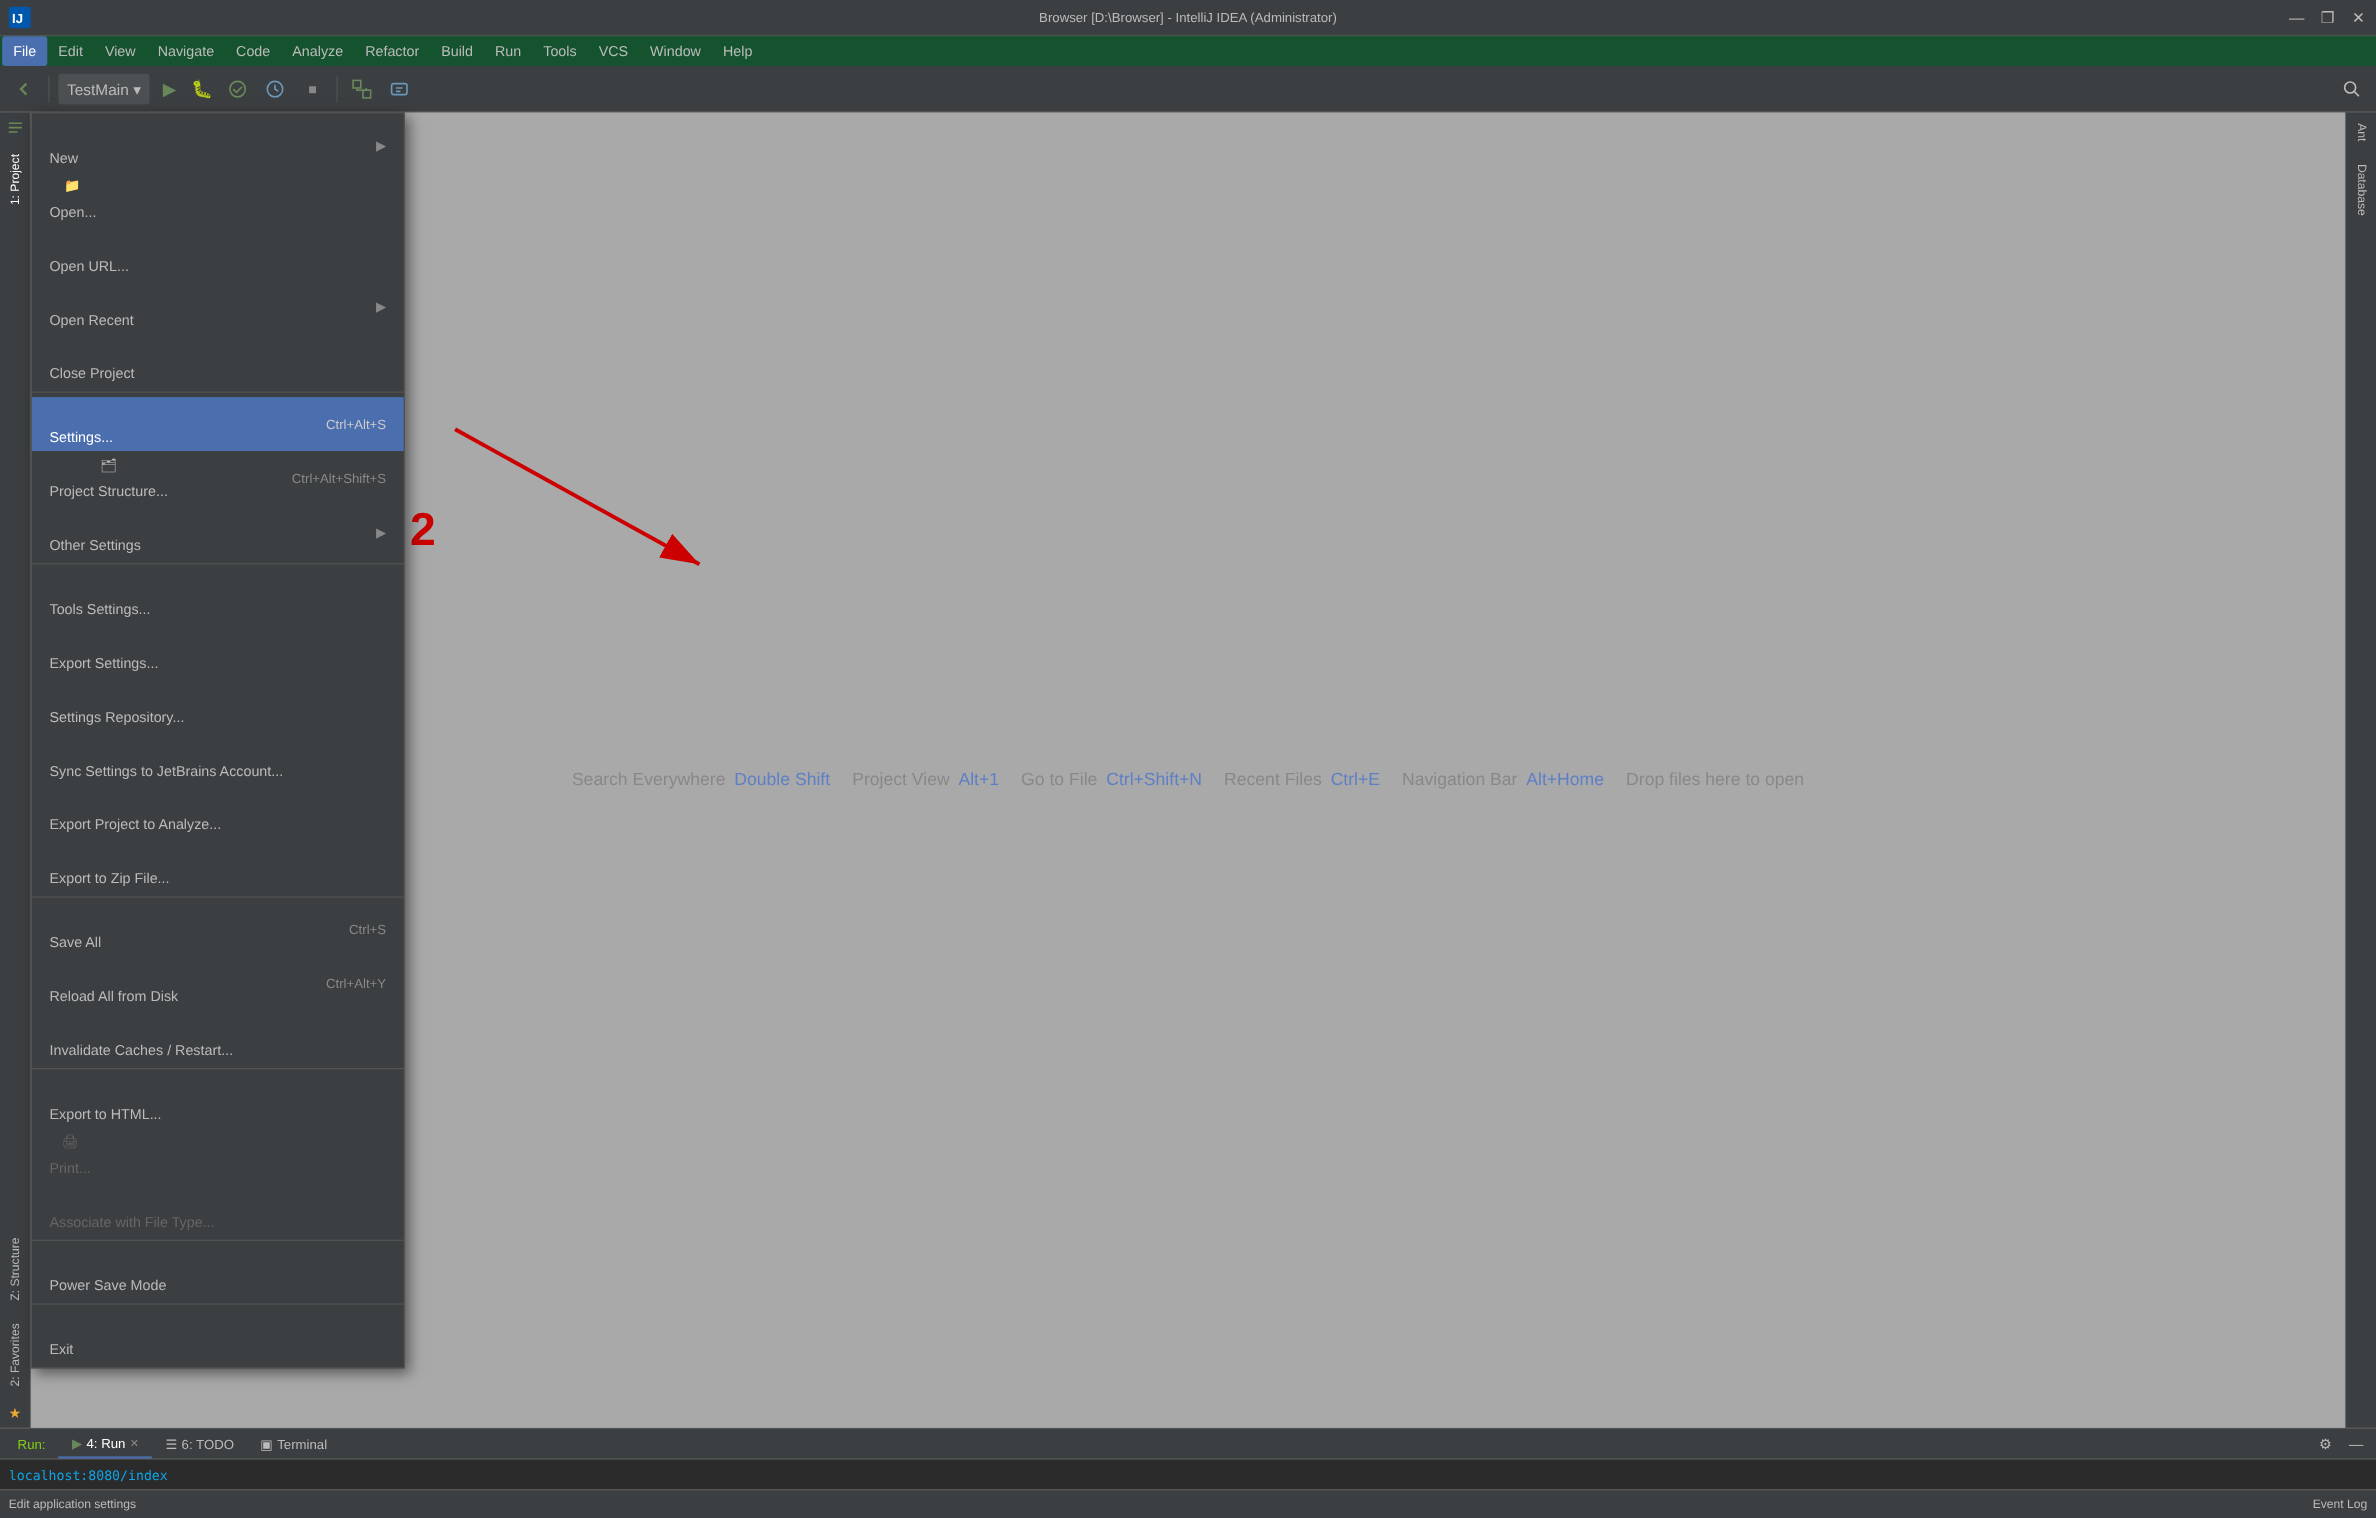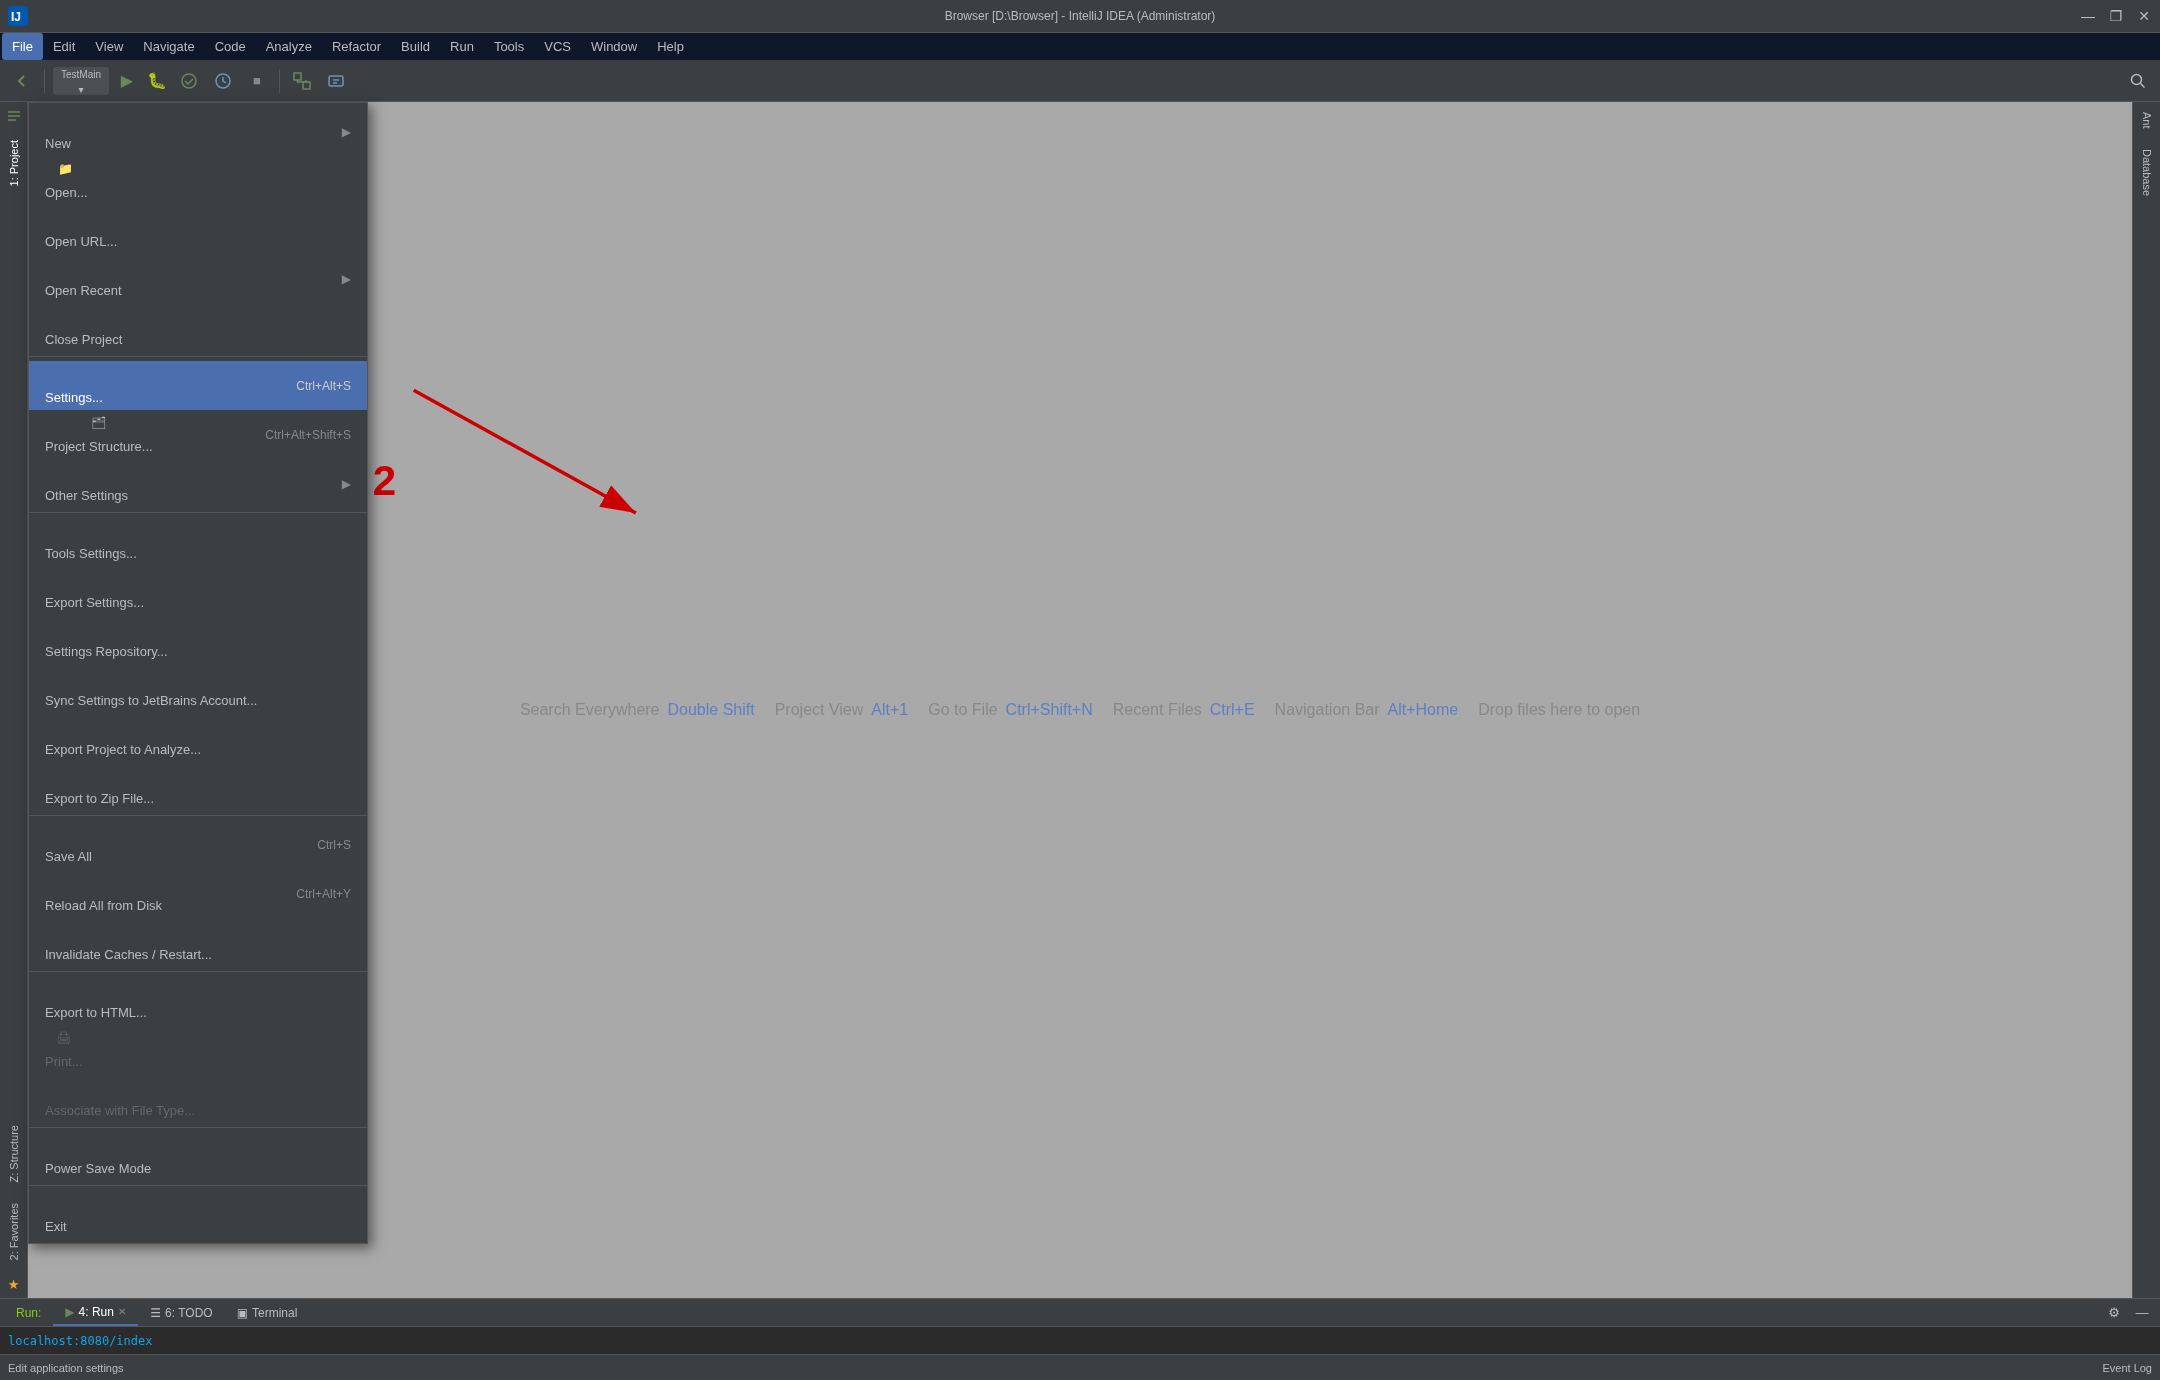--- a/index.html
+++ b/index.html
@@ -55,21 +55,21 @@
       align-items: center;
       justify-content: center;
       cursor: pointer;
       color: #BBBBBB;
       font-size: 14px;
     }
 
     
     .menubar {
       height: 28px;
-      background: #0f172a;
+      background: #14532d;
       display: flex;
       padding: 0 2px;
       border-top: 1px solid #555;
       position: relative;
       z-index: 100;
     }
     .menu-item {
       padding: 4px 10px;
       color: #BBBBBB;
       cursor: pointer;
@@ -117,23 +117,22 @@
     }
     .run-config {
       display: flex;
       align-items: center;
       background: #4C5052;
       border-radius: 3px;
       padding: 2px 8px;
       gap: 4px;
       cursor: pointer;
       color: #BBBBBB;
-      font-size: 10px;
+      font-size: 14px;
       height: 28px;
-      flex-direction: column;
     }
     .run-btn {
       width: 24px;
       height: 24px;
       display: flex;
       align-items: center;
       justify-content: center;
       cursor: pointer;
       color: #6A8759;
     }

